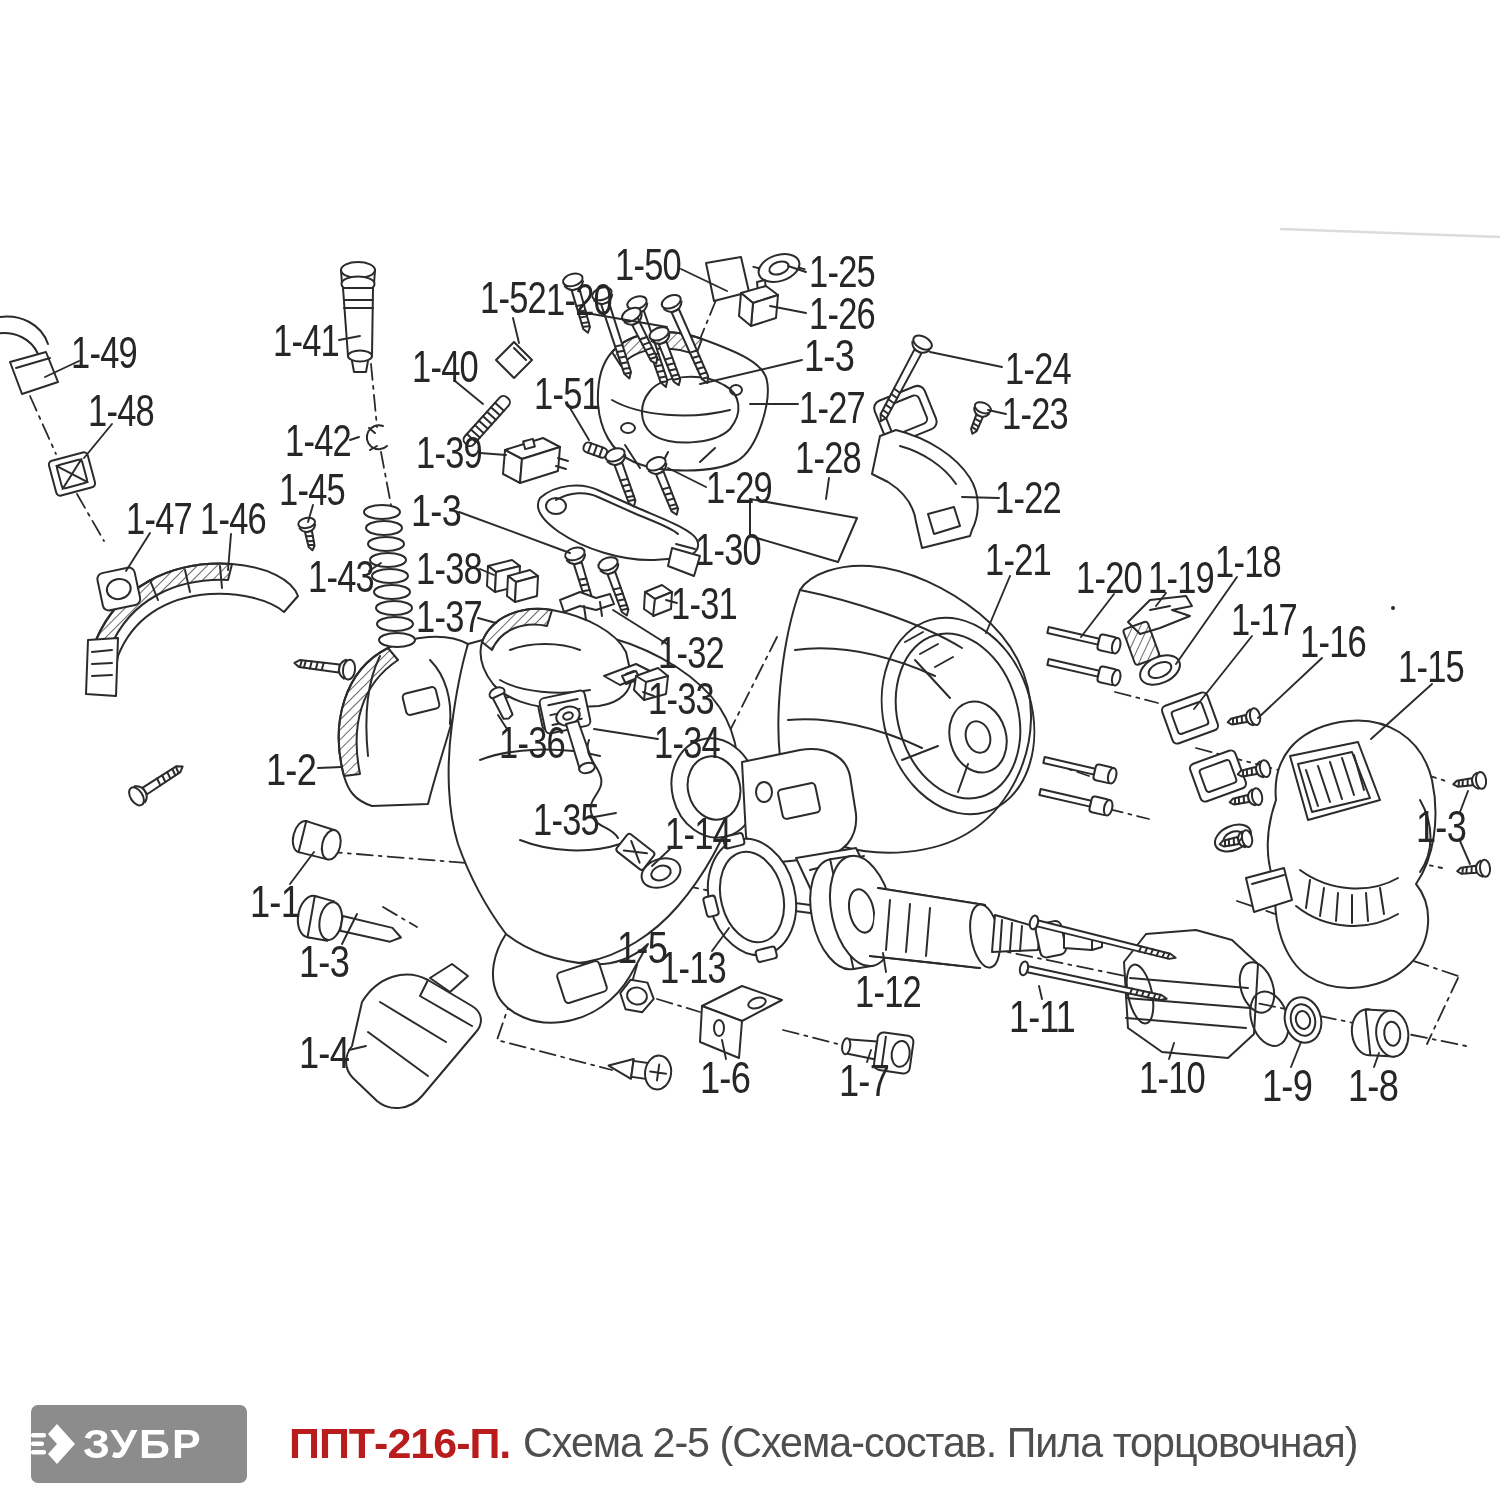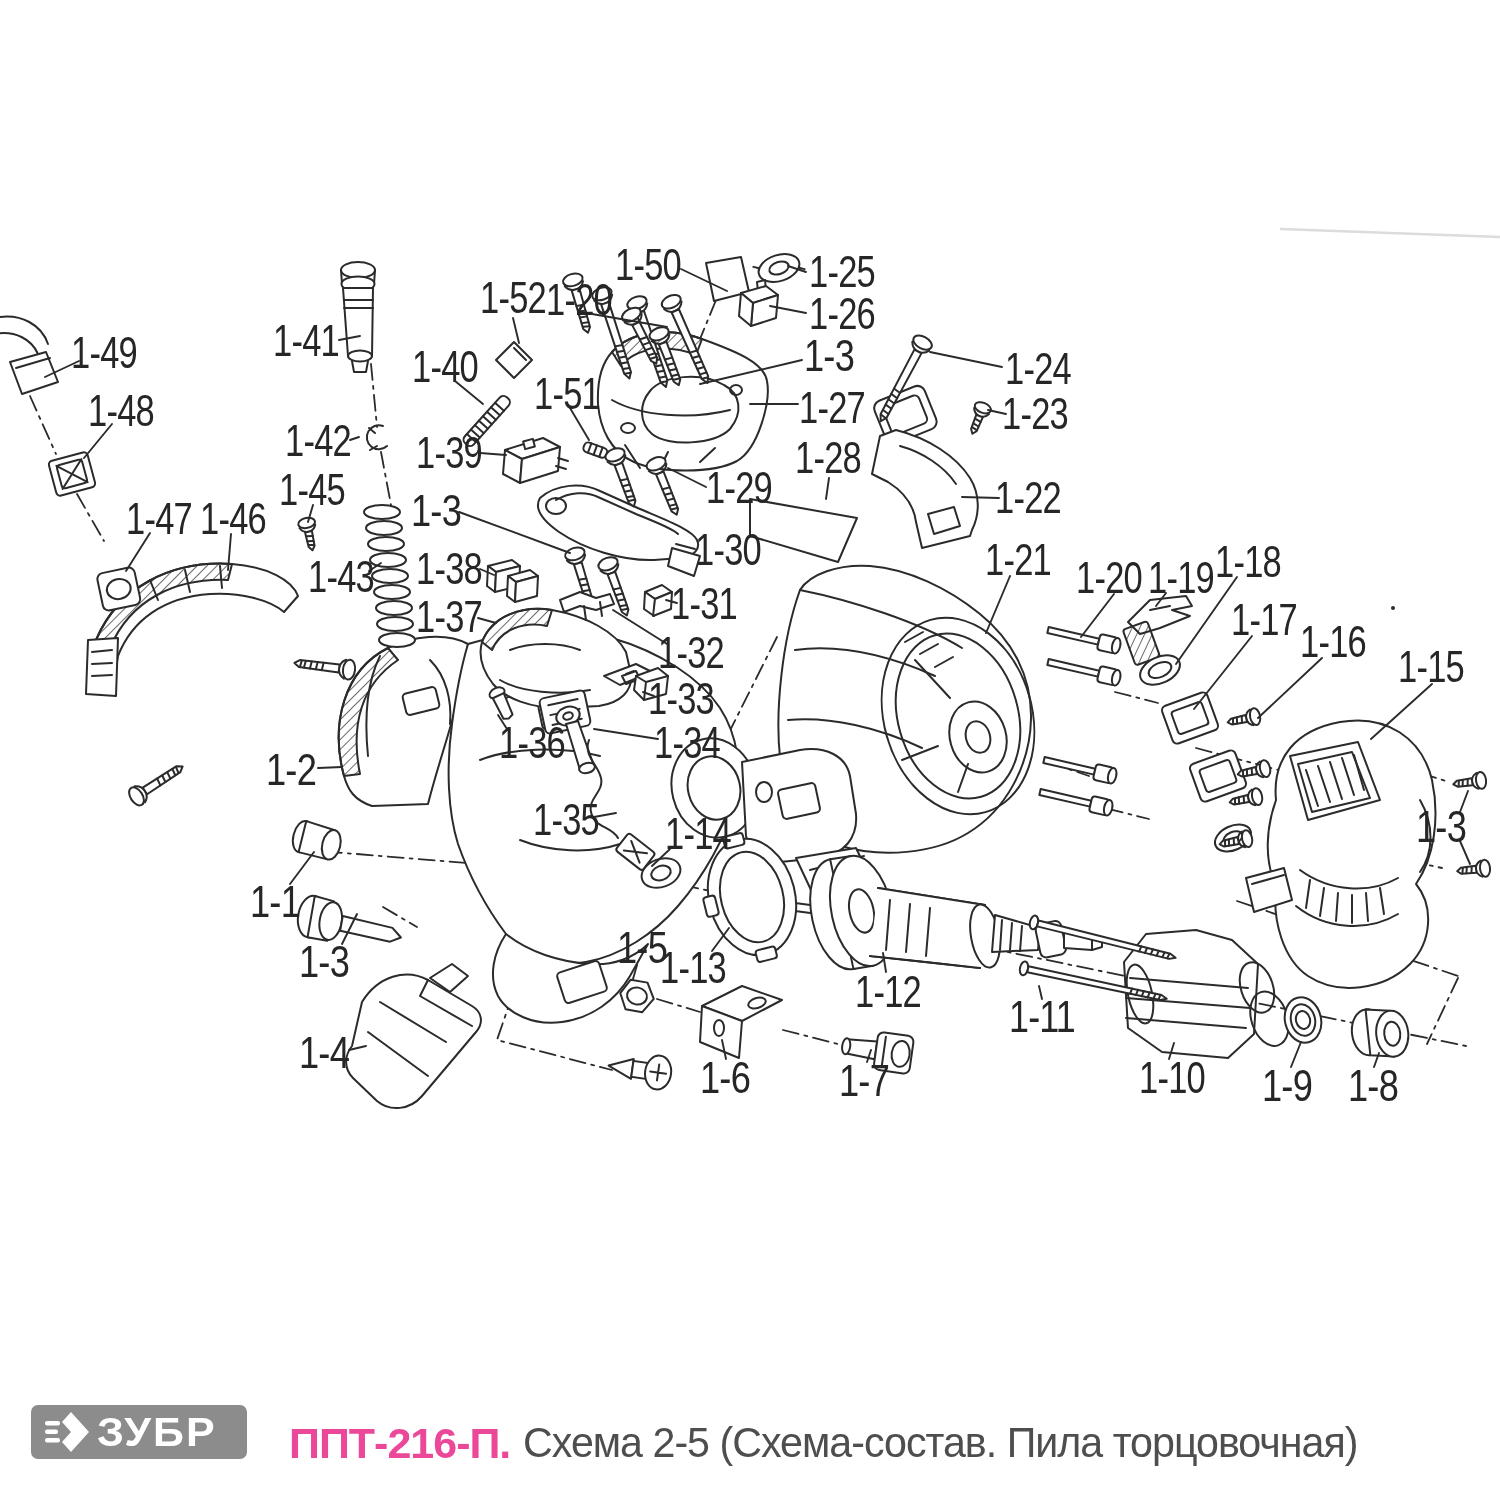--- a/index.html
+++ b/index.html
@@ -9,25 +9,25 @@
   svg.diagram *{vector-effect:none;}
   .ln{stroke:#2b2b2b;stroke-width:2;stroke-linecap:round;stroke-linejoin:round;fill:none;}
   .w{fill:#ffffff;}
   .dash{stroke-dasharray:16 6 3 6;stroke-width:1.8;}
   .leader{stroke-width:1.9;}
   .faint{stroke:#dcdcdc;stroke-width:2.5;}
   .callout{font-family:"Liberation Sans",sans-serif;font-size:45px;fill:#262626;stroke:none;
            text-anchor:middle;letter-spacing:-1px;}
   
   .footer{position:absolute;left:0;top:1386px;width:1500px;height:114px;background:#fff;}
-  .logo{position:absolute;left:31px;top:19px;width:216px;height:54px;background:#8c8c8c;
-        border-radius:7px;display:flex;align-items:center;justify-content:flex-start;padding-left:14px;box-sizing:border-box;gap:8px;}
+  .logo{position:absolute;left:31px;top:19px;width:216px;height:78px;background:#8c8c8c;
+        border-radius:7px;display:flex;align-items:center;justify-content:flex-start;box-sizing:border-box;gap:8px;}
   .logo-text{color:#fff;font-weight:bold;font-size:43px;letter-spacing:2px;transform:scaleY(.95);line-height:1;}
   .title{position:absolute;left:289px;top:0;height:114px;display:flex;align-items:center;gap:13px;white-space:nowrap;}
-  .model{font-weight:bold;font-size:43px;color:#ec4899;letter-spacing:-1px;}
+  .model{font-weight:bold;font-size:43px;color:#b91c1c;letter-spacing:-1px;}
   .subtitle{font-size:42px;color:#4e4e4e;letter-spacing:-1px;transform:scaleX(.98);transform-origin:left;}
 </style>
 </head>
 <body>
 
 <div class="page">
 
 <svg class="diagram ln" width="1500" height="1500" viewBox="0 0 1500 1500">
   <defs>
     <pattern id="hatch" width="7" height="7" patternUnits="userSpaceOnUse" patternTransform="rotate(45)">

